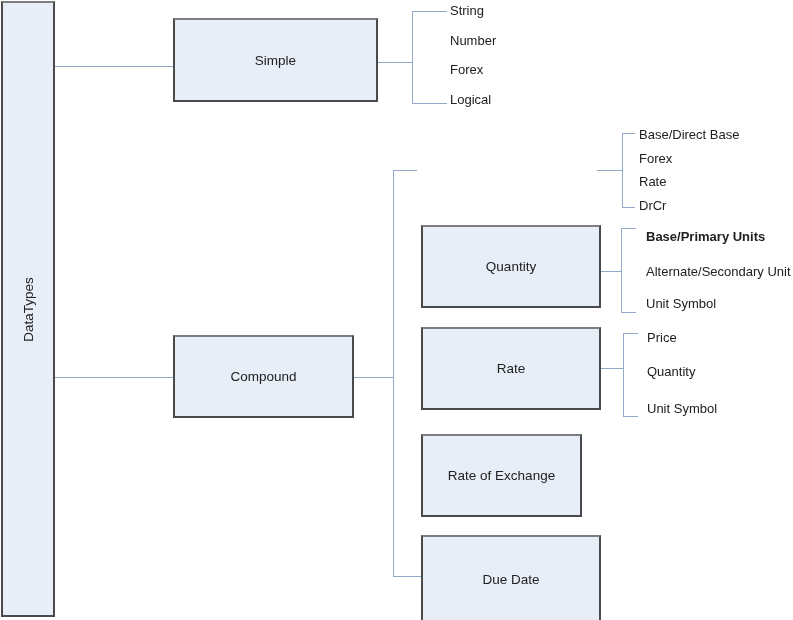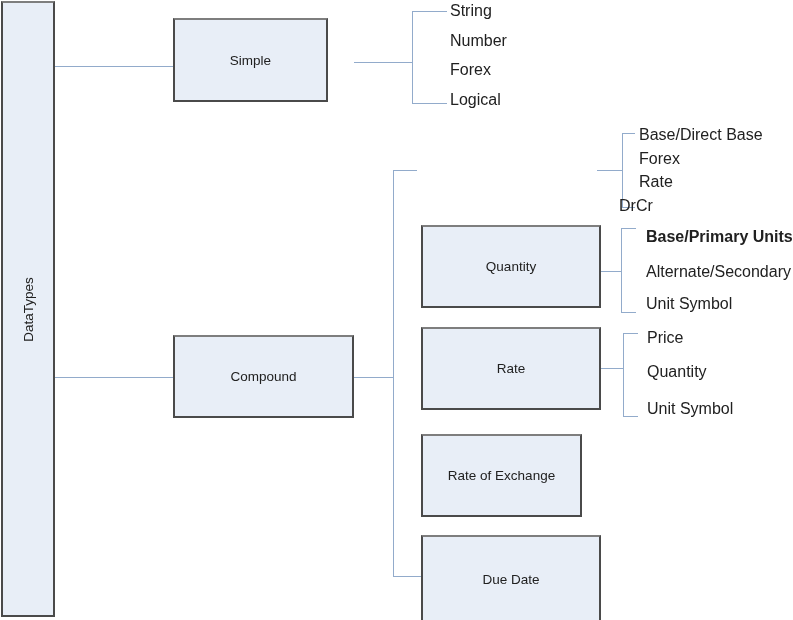--- a/index.html
+++ b/index.html
@@ -18,21 +18,21 @@
   .node{
     position:absolute;box-sizing:border-box;
     background:var(--box-fill);
     border:2px solid var(--box-border);
     border-top-color:var(--box-border-top);
     display:flex;align-items:center;justify-content:center;
     font-size:13.5px;
   }
   .node-root{left:1px;top:1px;width:54px;height:616px;}
   .node-root .vtext{transform:rotate(-90deg);white-space:nowrap;}
-  .node-simple{left:173px;top:18px;width:155px;height:84px;}
+  .node-simple{left:173px;top:18px;width:205px;height:84px;}
   .node-compound{left:173px;top:335px;width:181px;height:83px;}
   .node-amount{left:417px;top:128px;width:180px;height:84px;}
   .node-quantity{left:421px;top:225px;width:180px;height:83px;}
   .node-rate{left:421px;top:327px;width:180px;height:83px;}
   .node-roe{left:421px;top:434px;width:161px;height:83px;}
   .node-duedate{left:421px;top:535px;width:180px;height:89px;}
 
   .hline{position:absolute;height:1px;background:var(--connector);}
   .vline{position:absolute;width:1px;background:var(--connector);}
 
@@ -60,26 +60,26 @@
   .c-quantity-top{left:621px;top:228px;width:15px;}
   .c-quantity-bot{left:621px;top:312px;width:15px;}
   
   .c-rate-in{left:600px;top:368px;width:23px;}
   .v-rate{left:623px;top:333px;height:84px;}
   .c-rate-top{left:623px;top:333px;width:15px;}
   .c-rate-bot{left:623px;top:416px;width:15px;}
 
   .leaf{
     position:absolute;height:18px;line-height:18px;
-    font-size:16px;white-space:nowrap;
+    font-size:13px;white-space:nowrap;
   }
   .lf-s0{left:450px;top:2px;}   .lf-s1{left:450px;top:32px;}
   .lf-s2{left:450px;top:61px;}  .lf-s3{left:450px;top:91px;}
   .lf-a0{left:639px;top:126px;} .lf-a1{left:639px;top:150px;}
-  .lf-a2{left:639px;top:173px;} .lf-a3{left:619px;top:197px;text-align:center;}
+  .lf-a2{left:639px;top:173px;} .lf-a3{left:639px;top:197px;text-align:center;}
   .lf-q0{left:646px;top:228px;font-weight:bold;} .lf-q1{left:646px;top:263px;}
   .lf-q2{left:646px;top:295px;}
   .lf-r0{left:647px;top:329px;} .lf-r1{left:647px;top:363px;}
   .lf-r2{left:647px;top:400px;}
 </style>
 </head>
 <body>
 
 <div class="stage">
 

